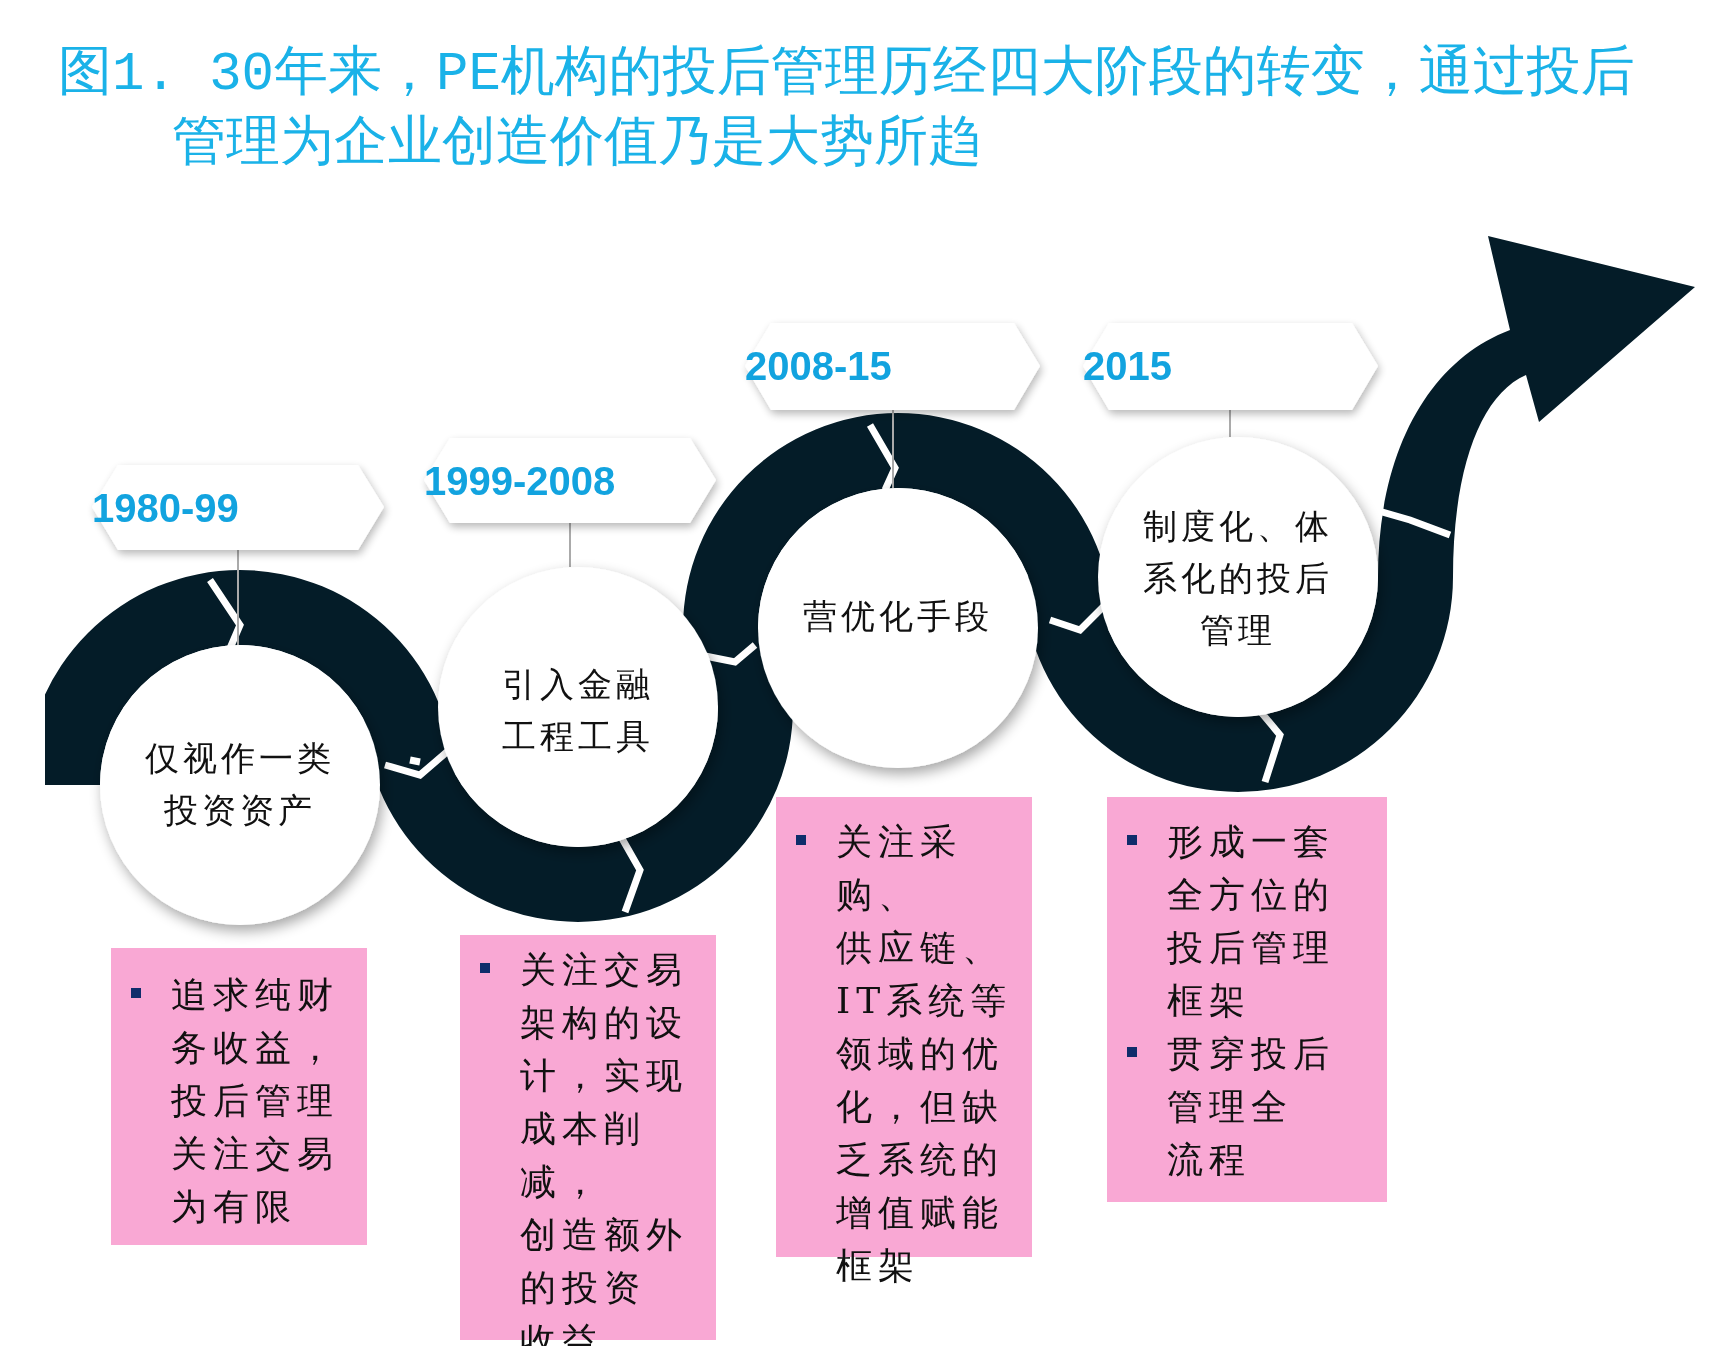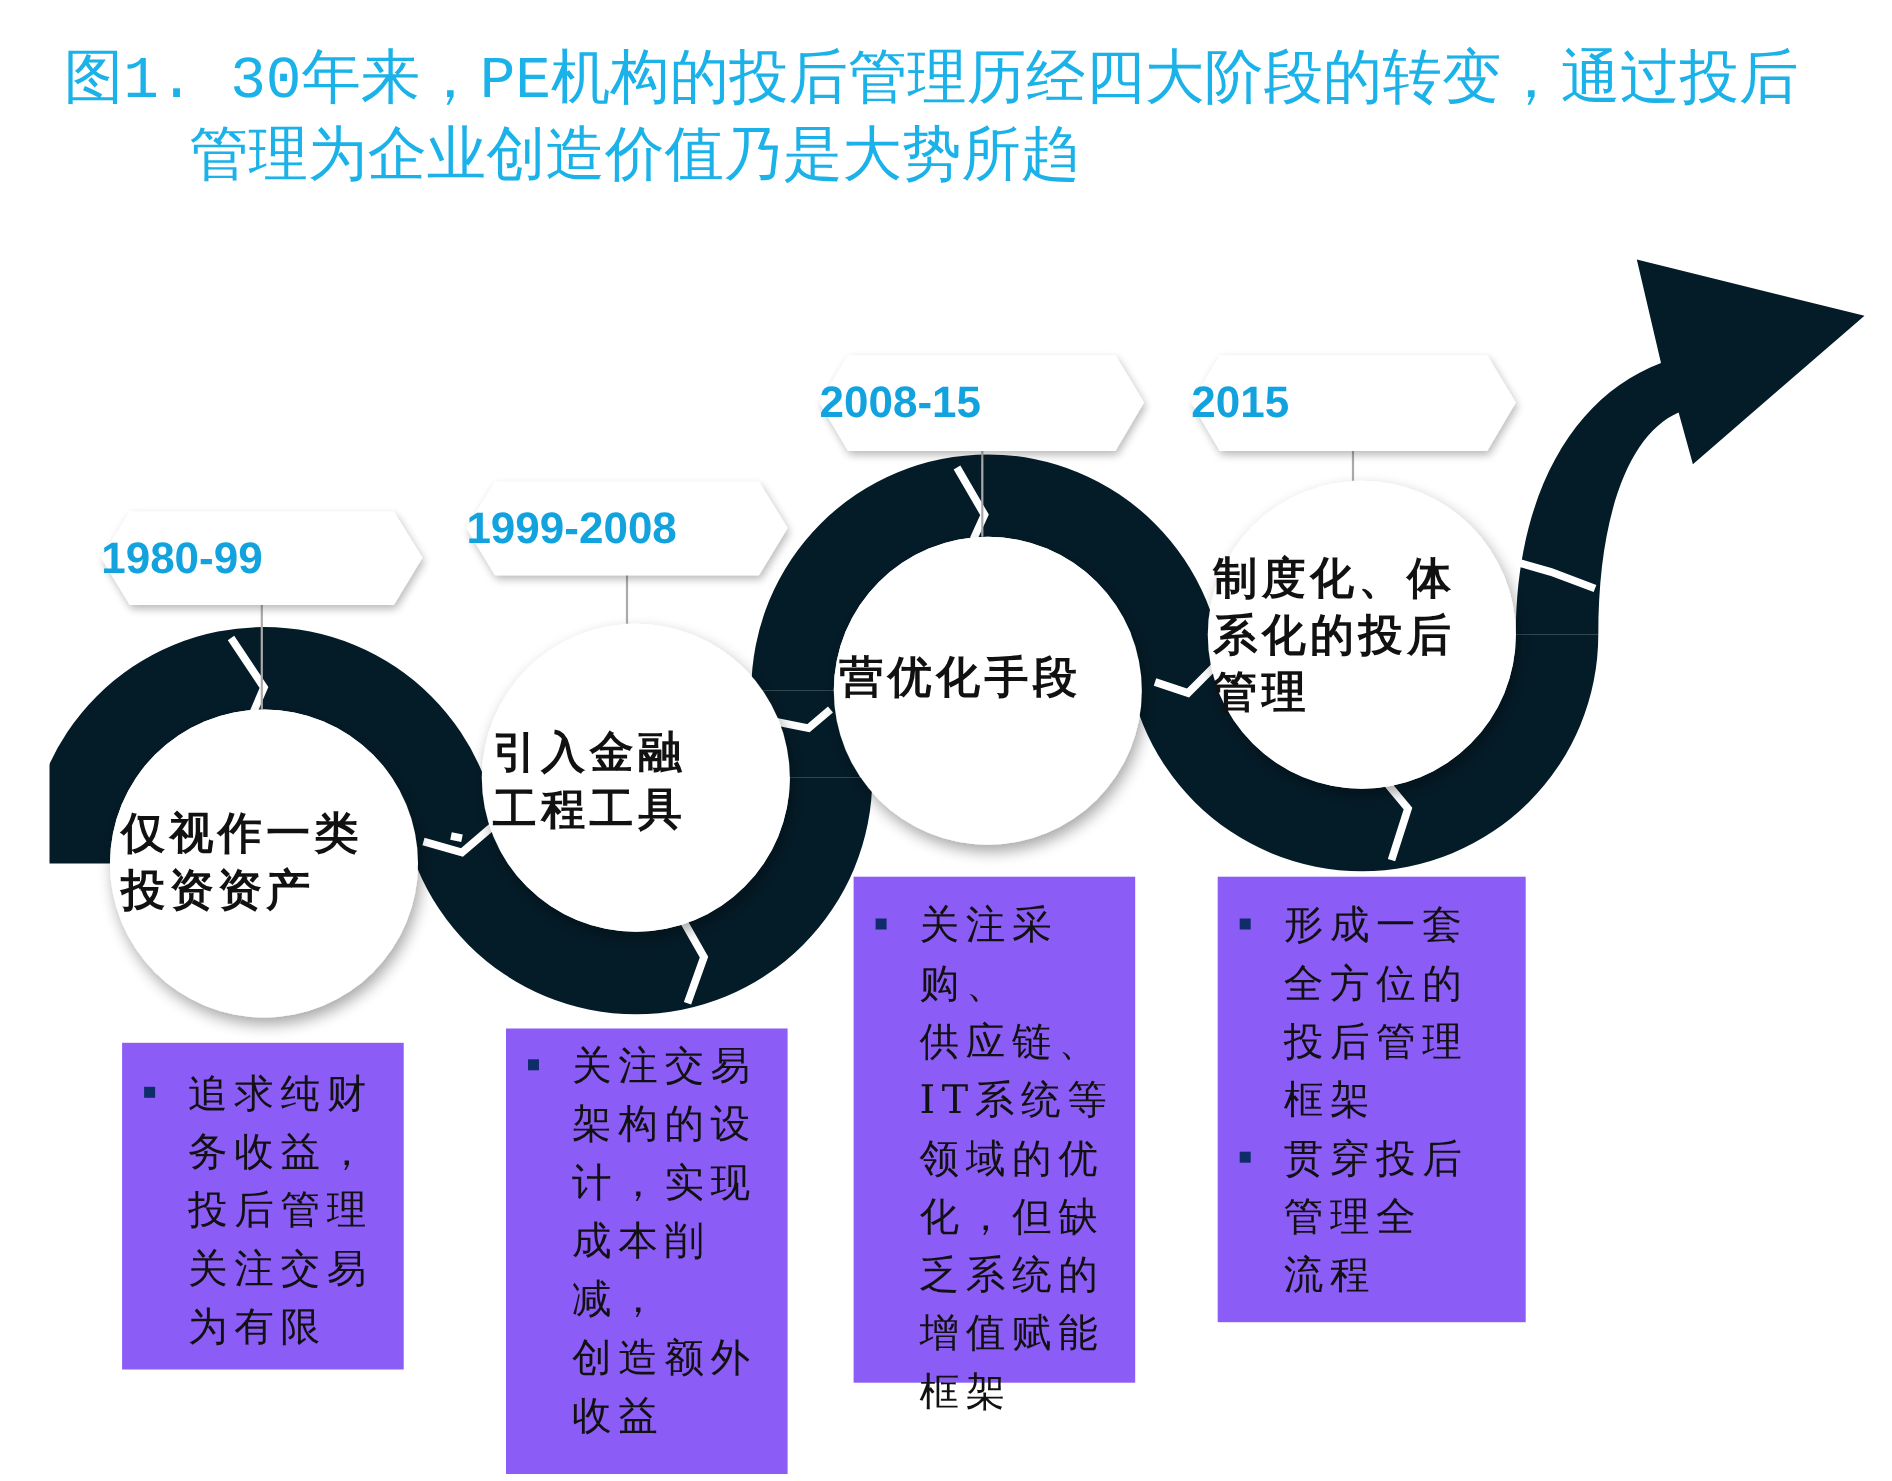--- a/index.html
+++ b/index.html
@@ -1,23 +1,23 @@
 <!DOCTYPE html>
 <html><head>
 <meta charset="utf-8">
 <style>
   html, body { margin:0; padding:0; background:#ffffff; }
   body { width:1720px; height:1346px; position:relative; overflow:hidden; font-family:"Liberation Sans", "DejaVu Sans", sans-serif; }
   .title { position:absolute; left:58px; color:#1AB2E8; font-family:Liberation Mono, monospace; font-size:54px; line-height:62px; white-space:nowrap; letter-spacing:0px; }
   .title.l1 { top:44px; }
   .title.l2 { top:114px; left:172px; }
   svg.diagram { position:absolute; left:0; top:0; width:1720px; height:1346px; }
-  .circle-text { position:absolute; font-family:"DejaVu Serif","Liberation Serif",serif; font-weight:bold; font-size:40px; line-height:52px; color:#111; letter-spacing:4px; }
+  .circle-text { position:absolute; text-align:center; font-family:"DejaVu Serif","Liberation Serif",serif; font-weight:normal; font-size:34px; line-height:52px; color:#111; letter-spacing:4px; }
   .year { position:absolute; text-align:left; font-family:"Liberation Sans","DejaVu Sans",sans-serif; font-weight:bold; font-size:40px; color:#12A3DF; line-height:40px; }
-  .box { position:absolute; background:#8b5cf6; box-sizing:border-box; padding:20px 10px 0 14px; }
+  .box { position:absolute; background:#f9a8d4; box-sizing:border-box; padding:20px 10px 0 14px; }
   .box ul { list-style:none; margin:0; padding:0; }
   .box li { position:relative; padding-left:46px; font-family:"DejaVu Serif","Liberation Serif",serif; font-size:36px; line-height:53px; color:#111; letter-spacing:6px; word-break:break-all; }
   .box li .bullet { position:absolute; left:6px; top:20px; width:10px; height:10px; background:#0F2D6B; }
 </style>
 </head>
 <body>
 
 <div class="title l1">图1. 30年来，PE机构的投后管理历经四大阶段的转变，通过投后</div>
 <div class="title l2">管理为企业创造价值乃是大势所趋</div>
 
@@ -151,20 +151,21 @@
 
 <div class="box" style="left:460px; top:935px; width:256px; height:405px; padding-top:8px;">
   <ul>
     <li>
         <span class="bullet"></span>
       <div>关注交易</div>
       <div>架构的设</div>
       <div>计，实现</div>
       <div>成本削减，</div>
       <div>创造额外</div>
+      <div>的投资</div>
       <div>收益</div>
     </li>
   </ul>
 </div>
 
 <div class="box" style="left:776px; top:797px; width:256px; height:460px; padding-top:18px;">
   <ul>
     <li>
         <span class="bullet"></span>
       <div>关注采购、</div>

